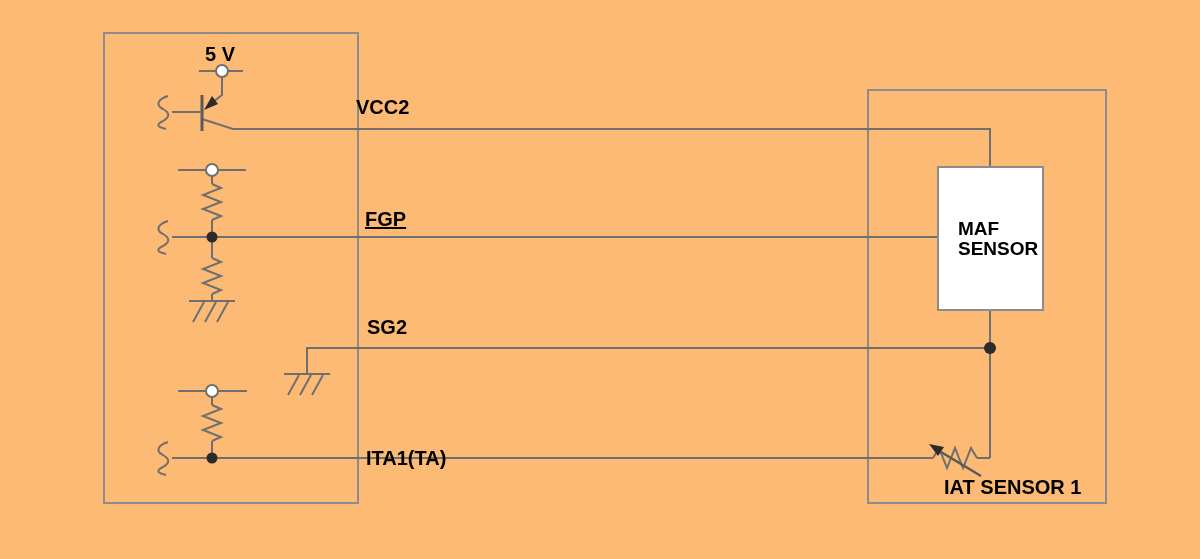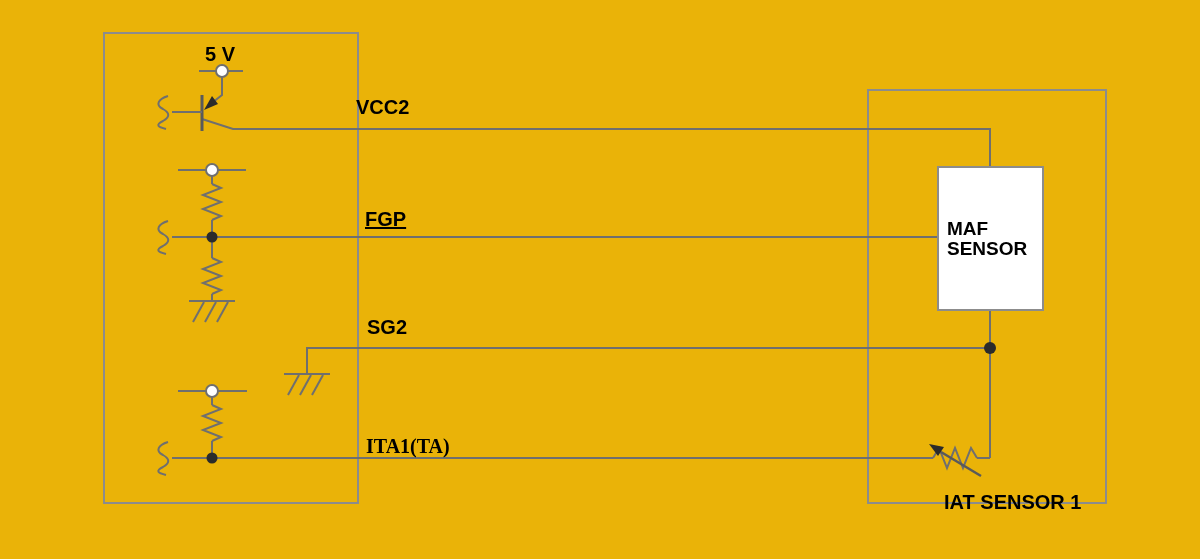--- a/index.html
+++ b/index.html
@@ -5,21 +5,21 @@
   html, body {
     margin: 0;
     padding: 0;
     background: #ffffff;
     font-family: "Liberation Sans", sans-serif;
   }
   .stage {
     position: relative;
     width: 1200px;
     height: 559px;
-    background: #eab308;
+    background: #fdba74;
     overflow: hidden;
   }
   .stage svg {
     position: absolute;
     inset: 0;
   }
   .lbl {
     position: absolute;
     color: #000000;
     font-weight: bold;
@@ -32,21 +32,21 @@
   }
   .maf-text {
     position: absolute;
     left: 940px;
     top: 167px;
     width: 103px;
     height: 143px;
     display: flex;
     flex-direction: column;
     justify-content: center;
-    padding-left: 7px;
+    padding-left: 18px;
     box-sizing: border-box;
     color: #000;
     font-weight: bold;
     font-size: 19px;
     line-height: 20px;
   }
 </style>
 </head>
 <body>
 
@@ -137,24 +137,24 @@
       <line x1="981" y1="476" x2="941" y2="452" stroke="#5a5a5a" stroke-width="2.5"></line>
       <polygon points="929,444 944,447 938,456" fill="#2b2b2b"></polygon>
     </g>
   </svg>
 
   <div class="lbl" style="left:205px; top:44px;">5 V</div>
 
   <div class="lbl" style="left:356px; top:97px;">VCC2</div>
   <div class="lbl" style="left:365px; top:209px;text-decoration:underline;">FGP</div>
   <div class="lbl" style="left:367px; top:317px;">SG2</div>
-  <div class="lbl" style="left:366px; top:436px;font-family:Liberation Serif, serif;">ITA1(TA)</div>
+  <div class="lbl" style="left:366px; top:448px;">ITA1(TA)</div>
 
   <div class="maf-text">
     <div>MAF</div>
     <div>SENSOR</div>
   </div>
 
-  <div class="lbl" style="left:944px; top:477px;margin-top:15px;">IAT SENSOR 1</div>
+  <div class="lbl" style="left:944px; top:477px;">IAT SENSOR 1</div>
 
 
 
 </div>
 
 </body></html>

